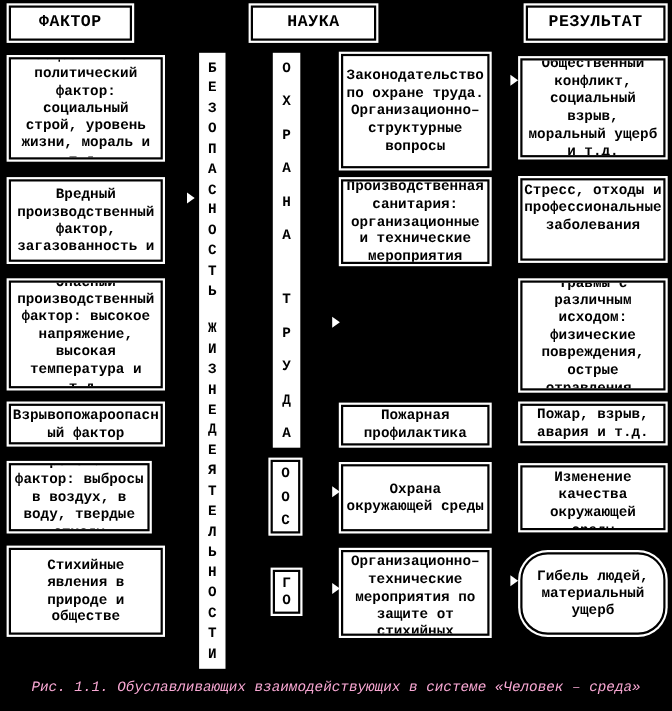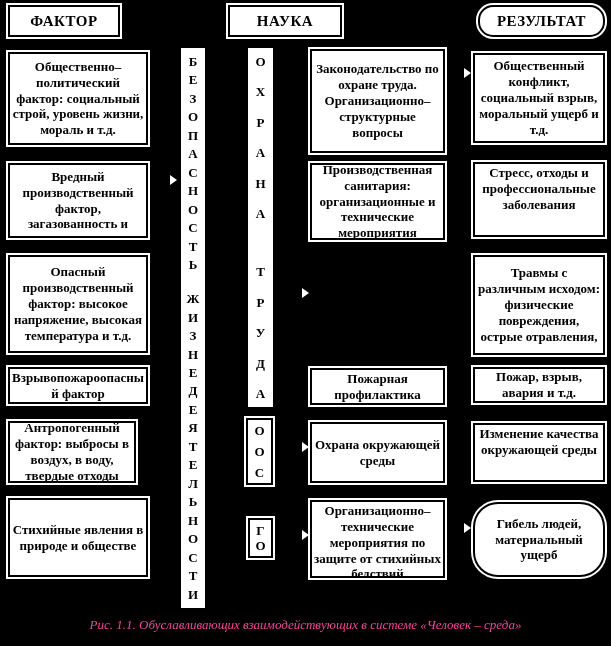--- a/index.html
+++ b/index.html
@@ -1,46 +1,46 @@
 <!DOCTYPE html>
 <html><head>
 <meta charset="utf-8">
 <style>
   html,body{margin:0;padding:0;background:#000;}
   .canvas{position:relative;width:611px;height:646px;background:#000;overflow:hidden;
-          font-family:Liberation Serif, serif;}
+          font-family:Liberation Mono, monospace;}
   .box{position:absolute;background:#fff;border:2px solid #000;box-shadow:0 0 0 2px #fff;
        box-sizing:border-box;display:flex;align-items:center;justify-content:center;
        text-align:center;font-weight:bold;color:#000;overflow:hidden;}
   .box.top{align-items:flex-start;}
   .txt{width:100%;padding:1px 2px;font-size:13px;line-height:1.22;overflow-wrap:break-word;}
   .header .txt{font-size:15px;letter-spacing:.5px;}
   .vbar{position:absolute;background:#fff;box-sizing:border-box;display:flex;
         flex-direction:column;align-items:center;justify-content:space-between;
         padding:7px 0;font-weight:bold;font-size:13px;color:#000;overflow:hidden;}
   .vbar.bordered{border:2px solid #000;box-shadow:0 0 0 2px #fff;padding:4px 0;}
   .vletter{height:13px;line-height:13px;text-align:center;}
   .vgap{height:10px;}
   .arrow{position:absolute;width:0;height:0;border-top:5px solid transparent;
          border-bottom:5px solid transparent;border-left:7px solid #fff;}
   .caption{position:absolute;left:0;right:0;top:617px;text-align:center;
-           font-style:italic;font-size:13px;color:#ec4899;}
+           font-style:italic;font-size:13px;color:#f9a8d4;}
 </style>
 </head>
 <body>
 
 <div class="canvas">
 
   <div class="box header" style="left:8px;top:5px;width:112px;height:32px;">
     <div class="txt">ФАКТОР</div>
   </div>
   <div class="box header" style="left:228px;top:5px;width:114px;height:32px;">
     <div class="txt">НАУКА</div>
   </div>
-  <div class="box header" style="left:478px;top:5px;width:127px;height:32px;border-radius:15px;">
+  <div class="box header" style="left:478px;top:5px;width:127px;height:32px;">
     <div class="txt">РЕЗУЛЬТАТ</div>
   </div>
 
   <div class="box" style="left:8px;top:52px;width:140px;height:93px;">
     <div class="txt">Общественно–политический фактор: социальный строй, уровень жизни, мораль и т.д.</div>
   </div>
   <div class="box" style="left:8px;top:163px;width:140px;height:75px;">
     <div class="txt">Вредный производственный фактор, загазованность и</div>
   </div>
   <div class="box" style="left:8px;top:255px;width:140px;height:98px;">
@@ -111,21 +111,21 @@
       <div class="vletter">Г</div>
       <div class="vletter">О</div>
     </div>
 
   <div class="box" style="left:310px;top:49px;width:135px;height:104px;">
     <div class="txt">Законодательство по охране труда. Организационно–структурные вопросы</div>
   </div>
   <div class="box" style="left:310px;top:163px;width:135px;height:77px;">
     <div class="txt">Производственная санитария: организационные и технические мероприятия</div>
   </div>
-  <div class="box" style="left:310px;top:368px;width:135px;height:37px;">
+  <div class="box" style="left:310px;top:368px;width:135px;height:37px;align-items:flex-end;">
     <div class="txt">Пожарная профилактика</div>
   </div>
   <div class="box" style="left:310px;top:422px;width:135px;height:61px;">
     <div class="txt">Охрана окружающей среды</div>
   </div>
   <div class="box top" style="left:310px;top:500px;width:135px;height:78px;justify-content:center;">
     <div class="txt">Организационно–технические мероприятия по защите от стихийных бедствий</div>
   </div>
 
   <div class="box" style="left:473px;top:53px;width:132px;height:90px;">

